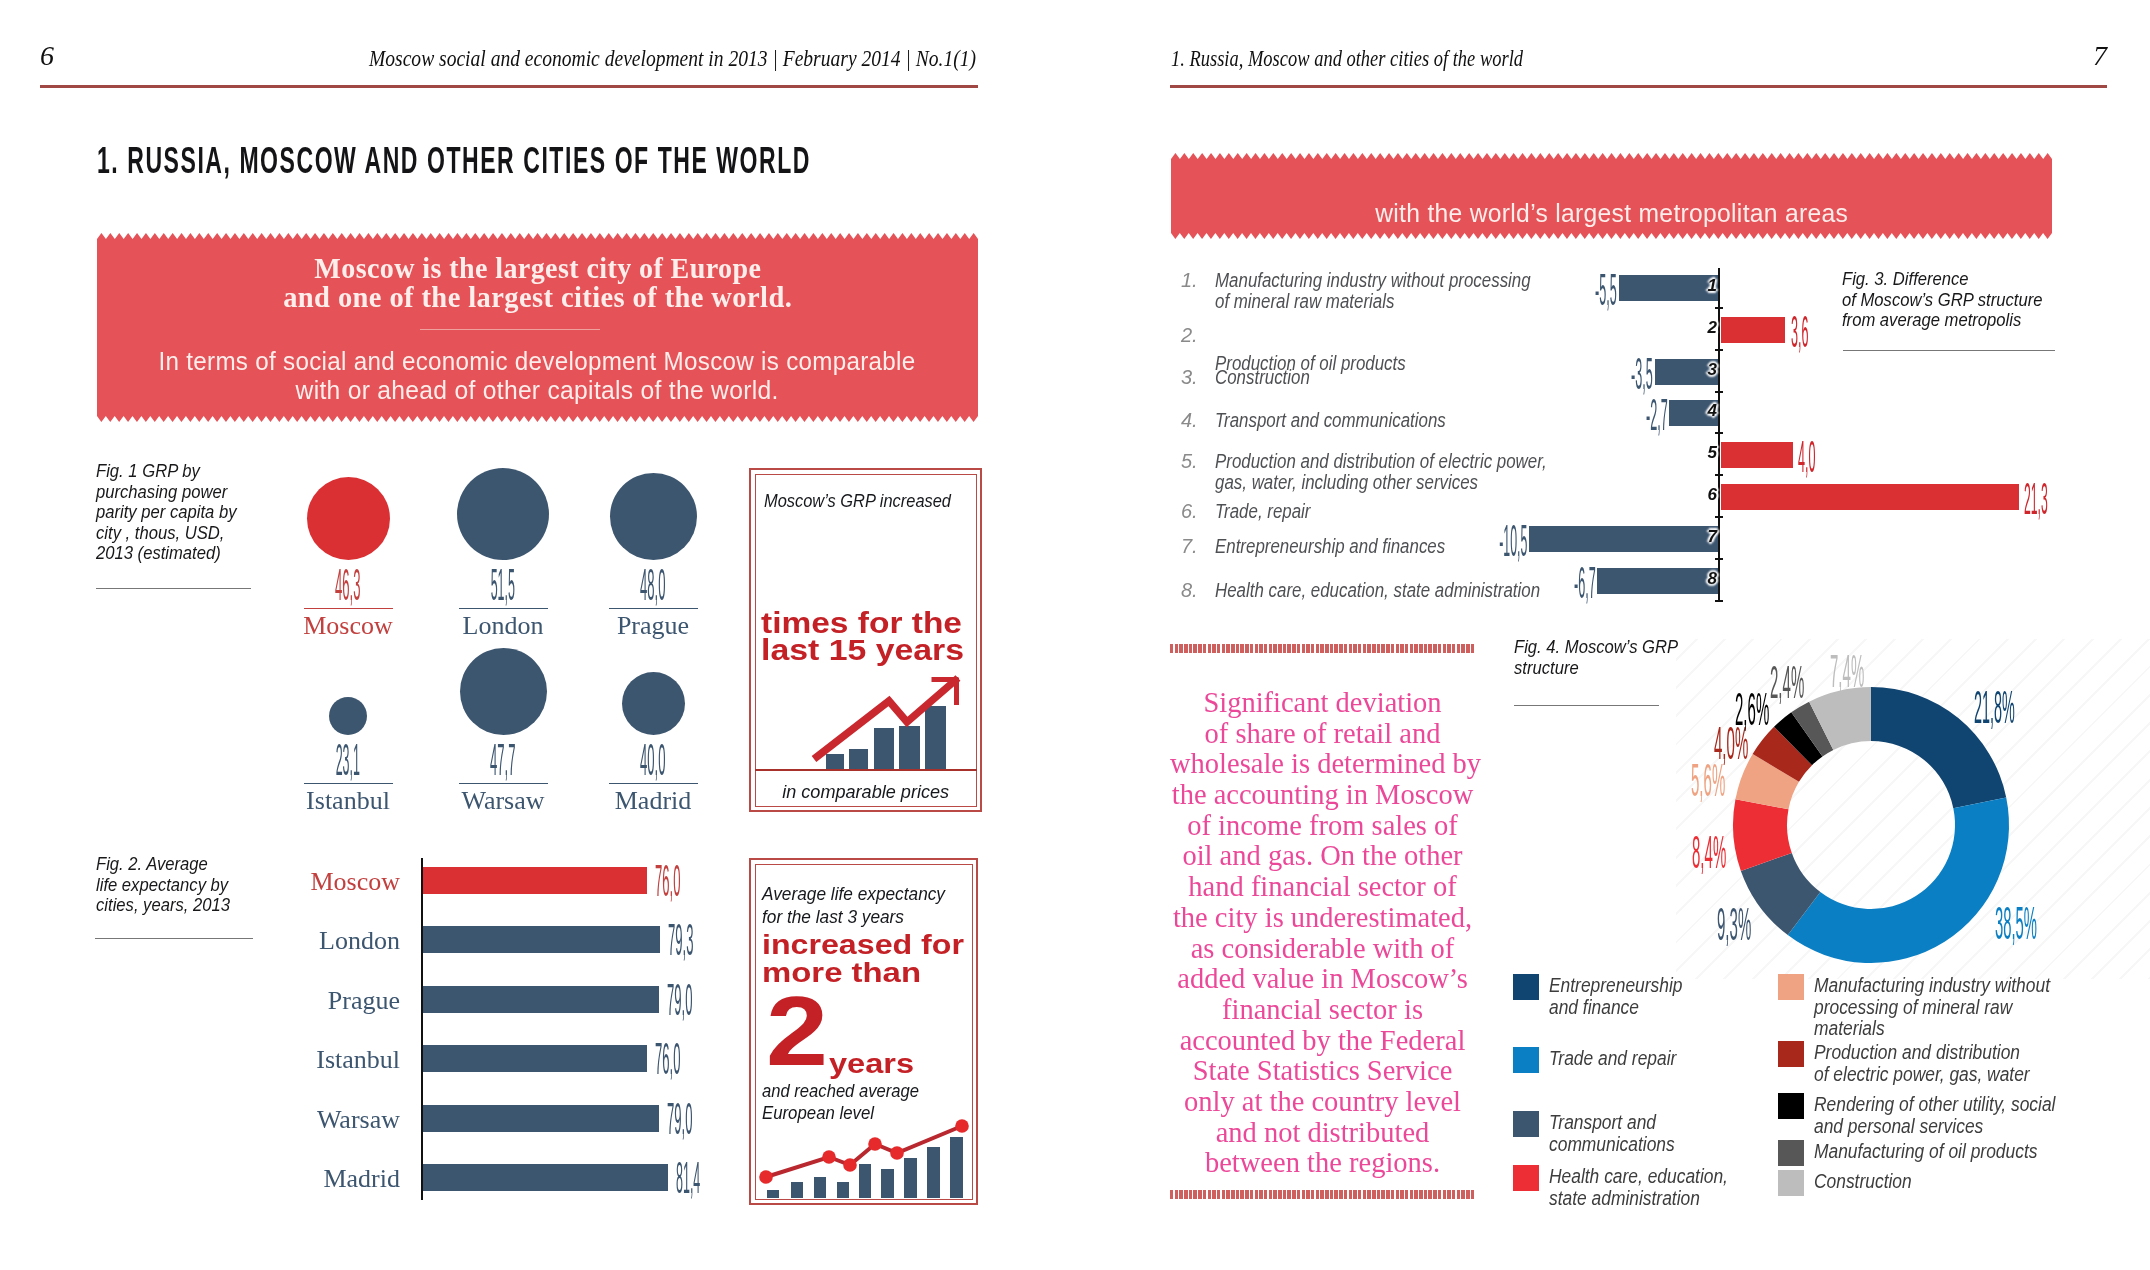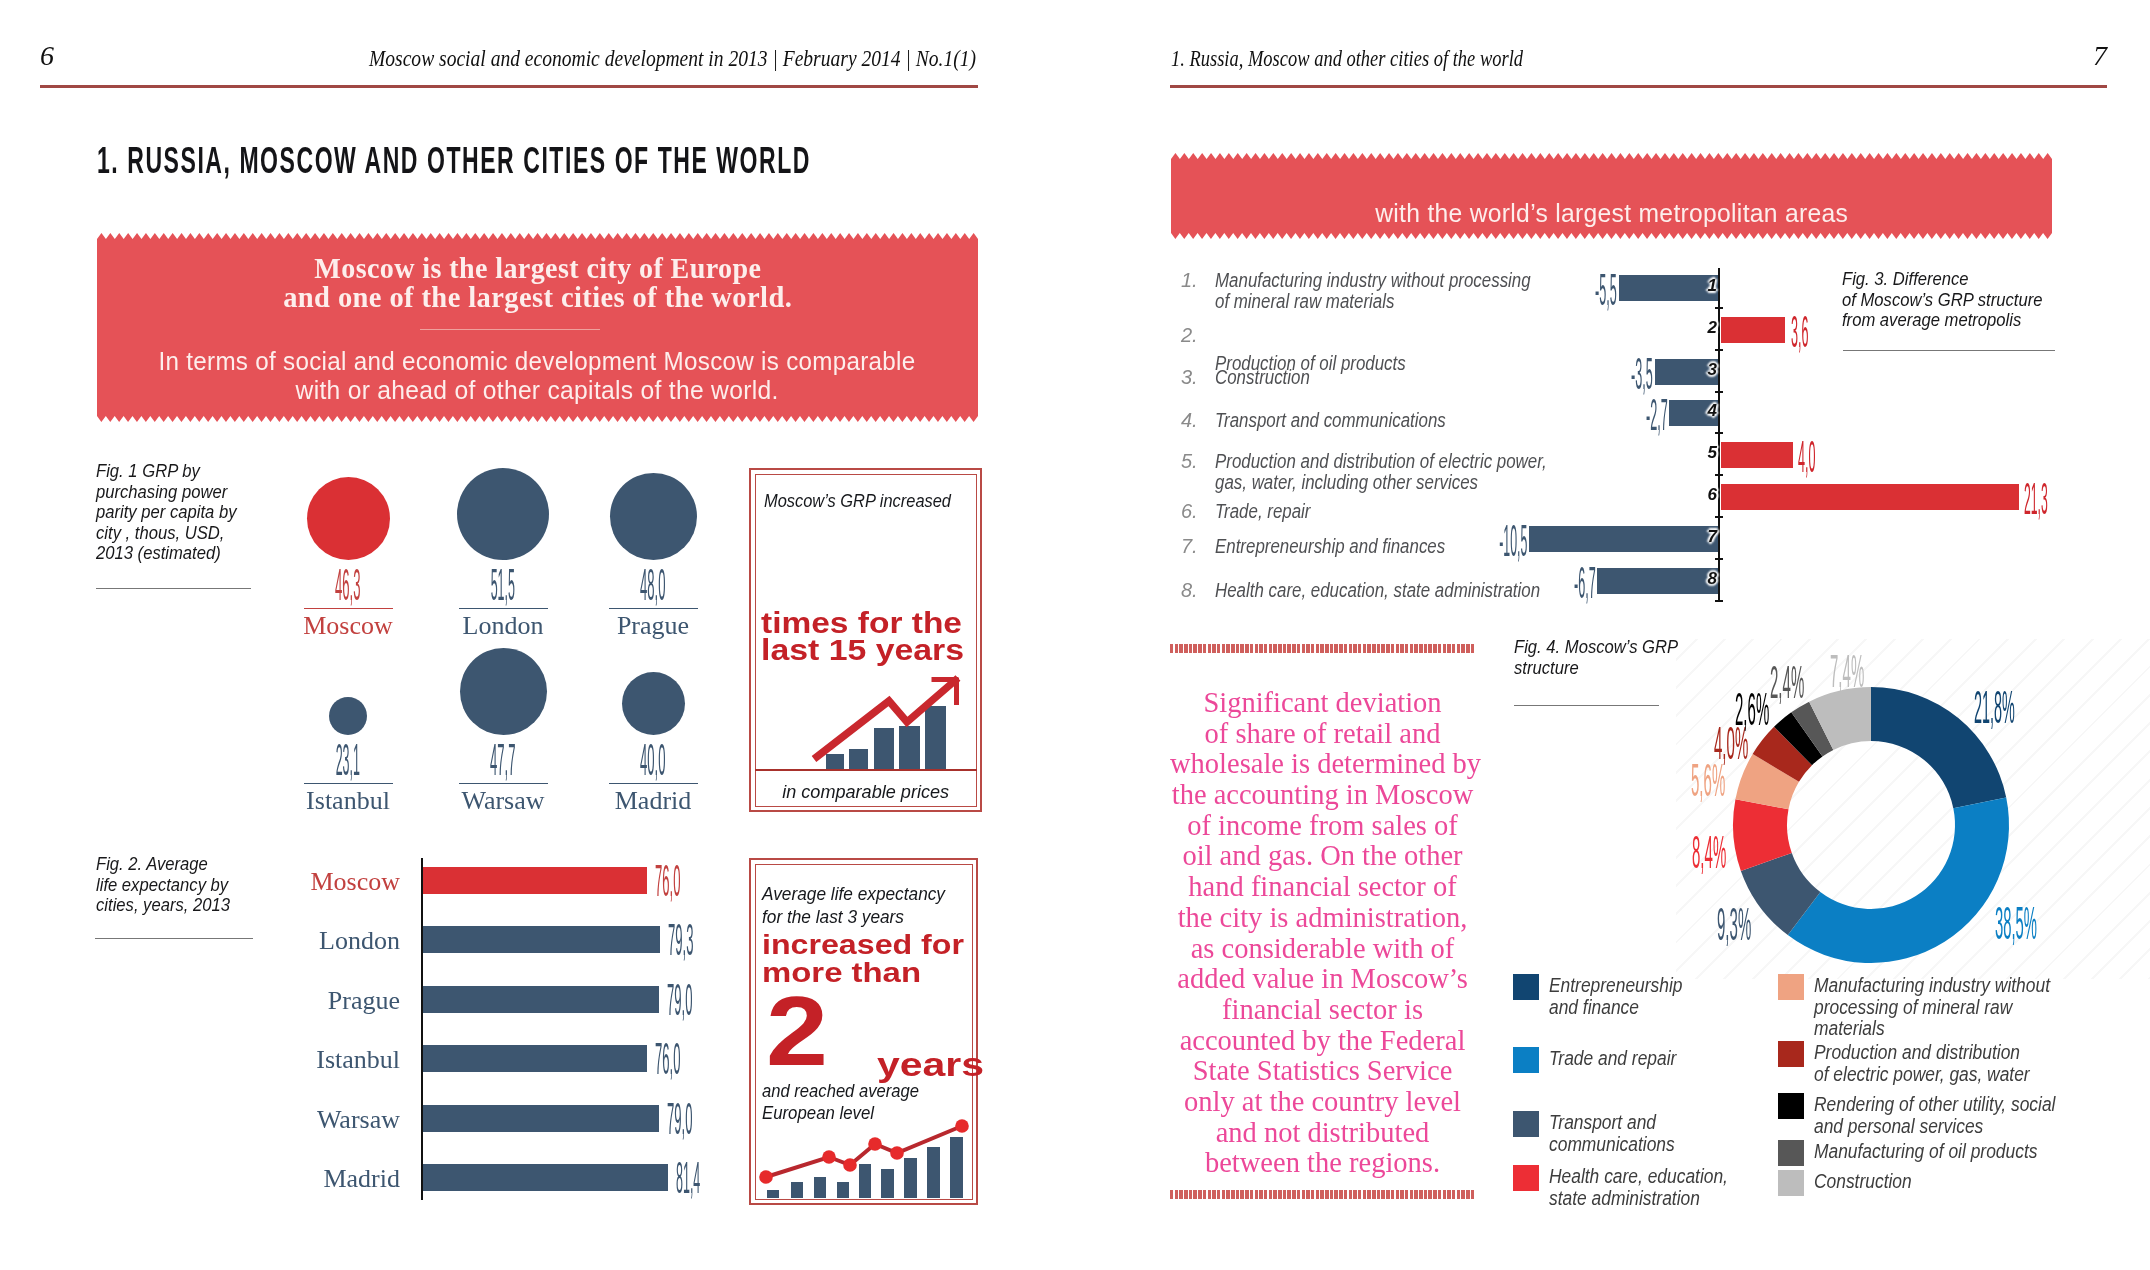--- a/index.html
+++ b/index.html
@@ -167,21 +167,21 @@
       <div class="b2-val" style="left: 675.797px; top: 1155px; color: rgb(61, 86, 112); width: 110px; text-align: left;"><span class="cond" style="display: inline-block; white-space: nowrap; font-size: 45px; line-height: 45px; transform-origin: left top; transform: scaleX(0.277417);">81,4</span></div>
     </div>
 
   <div class="callout" style="left:749px;top:858px;width:225px;height:343px;">
     <div class="callout-in" style="left:3.5px;top:3.5px;right:3.5px;bottom:3.5px;"></div>
     <div class="abs co-small fit" style="left:11px;top:22px;font-size:19px;line-height:23px;white-space:nowrap;"><span style="display: inline-block; white-space: nowrap; transform-origin: left top; transform: scaleX(0.908682);">Average life expectancy</span></div>
     <div class="abs co-small fit" style="left:11px;top:45px;font-size:19px;line-height:23px;white-space:nowrap;"><span style="display: inline-block; white-space: nowrap; transform-origin: left top; transform: scaleX(0.908527);">for the last 3 years</span></div>
     <div class="abs co-big fit" style="left:11px;top:68px;font-size:28px;line-height:33px;white-space:nowrap;"><span style="display: inline-block; white-space: nowrap; transform-origin: left top; transform: scaleX(1.14865);">increased for</span></div>
     <div class="abs co-big fit" style="left:11px;top:96px;font-size:28px;line-height:33px;white-space:nowrap;"><span style="display: inline-block; white-space: nowrap; transform-origin: left top; transform: scaleX(1.17465);">more than</span></div>
     <div class="abs co-big fit" style="left:15px;top:122px;font-size:98px;line-height:98px;white-space:nowrap;"><span style="display: inline-block; white-space: nowrap; transform-origin: left top; transform: scaleX(1.13729);">2</span></div>
-    <div class="abs co-big fit" style="left:78px;top:188px;font-size:34px;line-height:32px;white-space:nowrap;margin-left:48px;"><span style="display: inline-block; white-space: nowrap; transform-origin: left top; transform: scaleX(1.20434);">years</span></div>
+    <div class="abs co-big fit" style="left:78px;top:188px;font-size:27px;line-height:32px;white-space:nowrap;"><span style="display: inline-block; white-space: nowrap; transform-origin: left top; transform: scaleX(1.20434);">years</span></div>
     <div class="abs co-small fit" style="left:11px;top:219px;font-size:19px;line-height:23px;white-space:nowrap;"><span style="display: inline-block; white-space: nowrap; transform-origin: left top; transform: scaleX(0.874195);">and reached average</span></div>
     <div class="abs co-small fit" style="left:11px;top:241px;font-size:19px;line-height:23px;white-space:nowrap;"><span style="display: inline-block; white-space: nowrap; transform-origin: left top; transform: scaleX(0.88352);">European level</span></div>
     <svg class="abs" style="left:0;top:0;" width="225" height="343" viewBox="0 0 225 343" id="co2-icon">
         <g>
           <rect x="16" y="330" width="12" height="8" fill="#3d5670"></rect>
           <rect x="40" y="322" width="12" height="16" fill="#3d5670"></rect>
           <rect x="63" y="317" width="12" height="21" fill="#3d5670"></rect>
           <rect x="86" y="322" width="12" height="16" fill="#3d5670"></rect>
           <rect x="108" y="304" width="12" height="34" fill="#3d5670"></rect>
           <rect x="130" y="309" width="13" height="29" fill="#3d5670"></rect>
@@ -295,21 +295,21 @@
 
   <div class="abs qdash" style="left: 95px; top: 644px; width: 305px; background: repeating-linear-gradient(90deg, rgb(207, 95, 92) 0px, rgb(207, 95, 92) 3.5px, rgb(255, 255, 255) 3.5px, rgb(255, 255, 255) 4.7px);"></div>
   <div class="abs" id="quote-text" style="left:95px;top:688px;width:305px;">
       <div style="height: 30.7px; white-space: nowrap;">Significant deviation</div>
       <div style="height: 30.7px; white-space: nowrap;">of share of retail and</div>
       <div style="height: 30.7px; white-space: nowrap;">wholesale is determined by</div>
       <div style="height: 30.7px; white-space: nowrap;">the accounting in Moscow</div>
       <div style="height: 30.7px; white-space: nowrap;">of income from sales of</div>
       <div style="height: 30.7px; white-space: nowrap;">oil and gas. On the other</div>
       <div style="height: 30.7px; white-space: nowrap;">hand financial sector of</div>
-      <div style="height: 30.7px; white-space: nowrap;">the city is administration,</div>
+      <div style="height: 30.7px; white-space: nowrap;">the city is underestimated,</div>
       <div style="height: 30.7px; white-space: nowrap;">as considerable with of</div>
       <div style="height: 30.7px; white-space: nowrap;">added value in Moscow’s</div>
       <div style="height: 30.7px; white-space: nowrap;">financial sector is</div>
       <div style="height: 30.7px; white-space: nowrap;">accounted by the Federal</div>
       <div style="height: 30.7px; white-space: nowrap;">State Statistics Service</div>
       <div style="height: 30.7px; white-space: nowrap;">only at the country level</div>
       <div style="height: 30.7px; white-space: nowrap;">and not distributed</div>
       <div style="height: 30.7px; white-space: nowrap;">between the regions.</div>
     </div>
   <div class="abs qdash" style="left: 95px; top: 1190px; width: 305px; background: repeating-linear-gradient(90deg, rgb(207, 95, 92) 0px, rgb(207, 95, 92) 3.5px, rgb(255, 255, 255) 3.5px, rgb(255, 255, 255) 4.7px);"></div>

